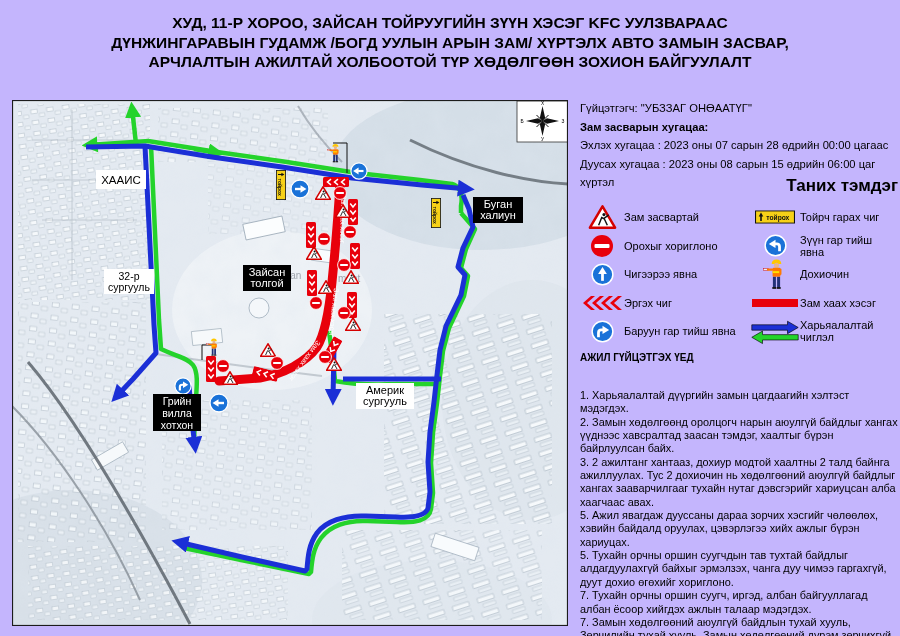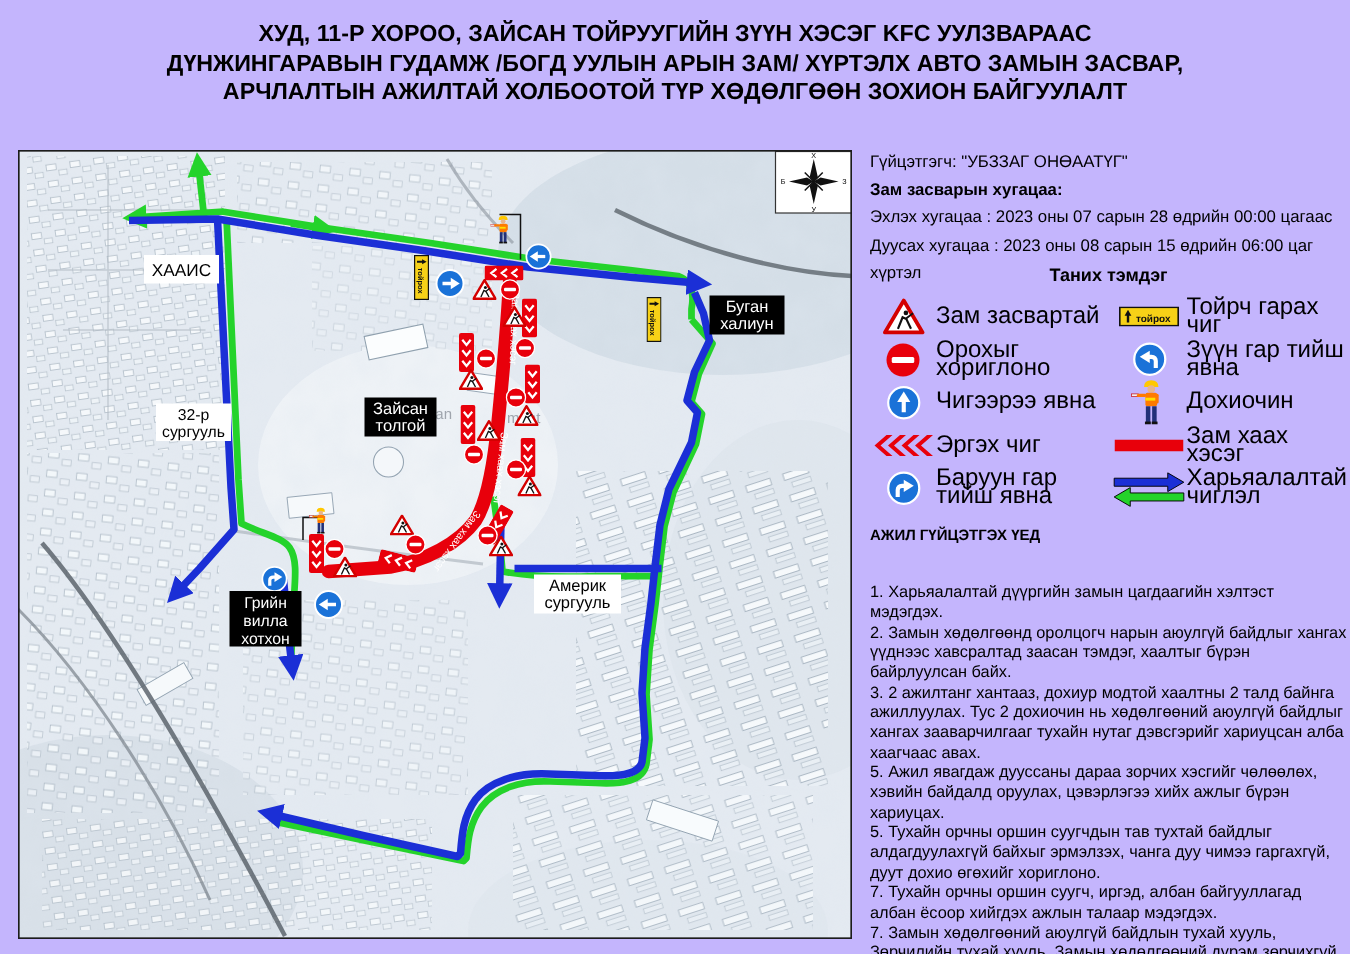--- a/index.html
+++ b/index.html
@@ -4,28 +4,28 @@
 <style>
   html,body{margin:0;padding:0;background:#fff;}
   .page{position:relative;width:900px;height:636px;background:#c4b5fd;overflow:hidden;
         font-family:"Liberation Sans",sans-serif;color:#000;}
   .title{position:absolute;top:13px;left:0;width:100%;text-align:center;
          font-weight:bold;font-size:15.5px;line-height:19.5px;}
   .map-wrap{position:absolute;left:12px;top:100px;width:556px;height:526px;}
   .info{position:absolute;left:580px;top:99px;width:318px;font-size:11.2px;line-height:18.5px;}
   .info .b{font-weight:bold;}
   .legend{position:absolute;left:580px;top:176px;width:318px;}
-  .legend-title{text-align:center;font-weight:bold;font-size:12px;margin-bottom:7px;}
+  .legend-title{text-align:right;font-weight:bold;font-size:17px;margin-bottom:7px;}
   .cols{display:flex;}
   .col-l{width:170px;}
   .col-r{flex:1;}
   .lrow{display:flex;align-items:center;height:28.5px;}
   .lrow .ic{width:44px;display:flex;justify-content:center;align-items:center;flex:none;}
   .col-r .lrow .ic{width:50px;}
-  .lrow .lbl{font-size:16px;line-height:12px;}
+  .lrow .lbl{font-size:11px;line-height:12px;}
   .rules{position:absolute;left:580px;top:352px;width:318px;}
   .rules-title{font-weight:bold;font-size:10px;margin-bottom:26px;}
   .rules p{margin:0;font-size:10.9px;line-height:13.35px;}
   svg text{font-family:"Liberation Sans",sans-serif;}
 </style>
 </head>
 <body>
 
 <div class="page">
 

